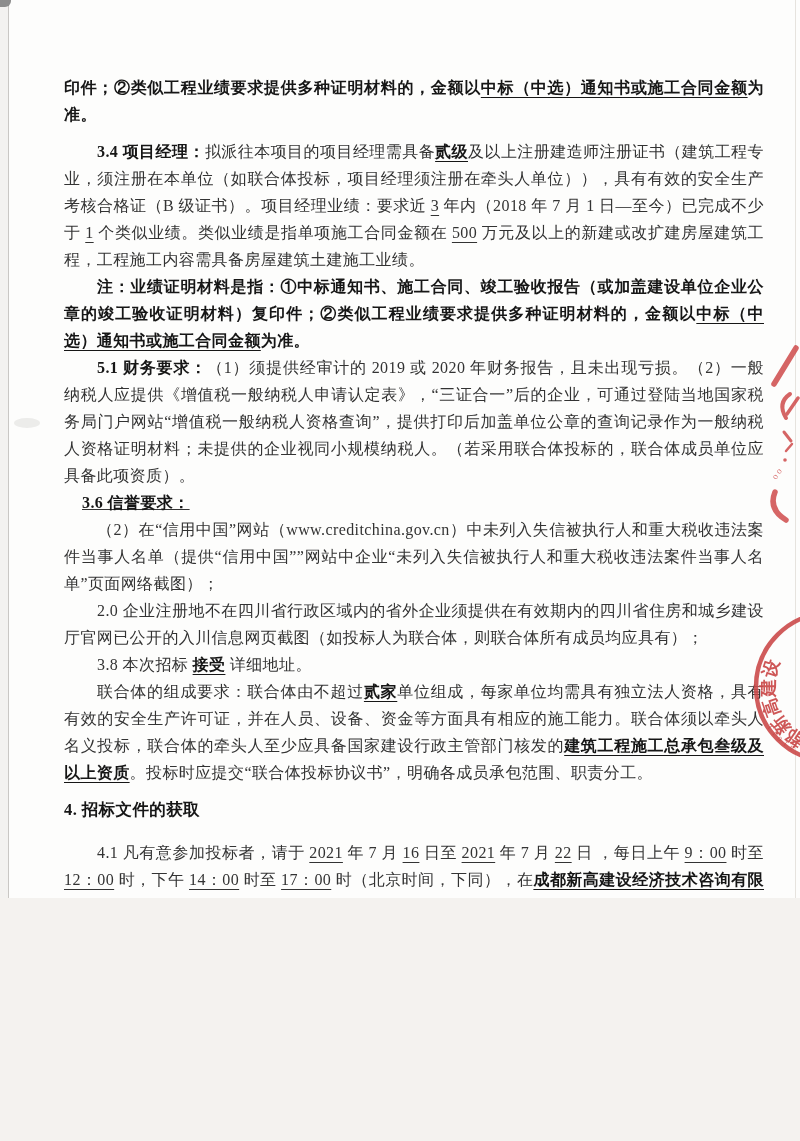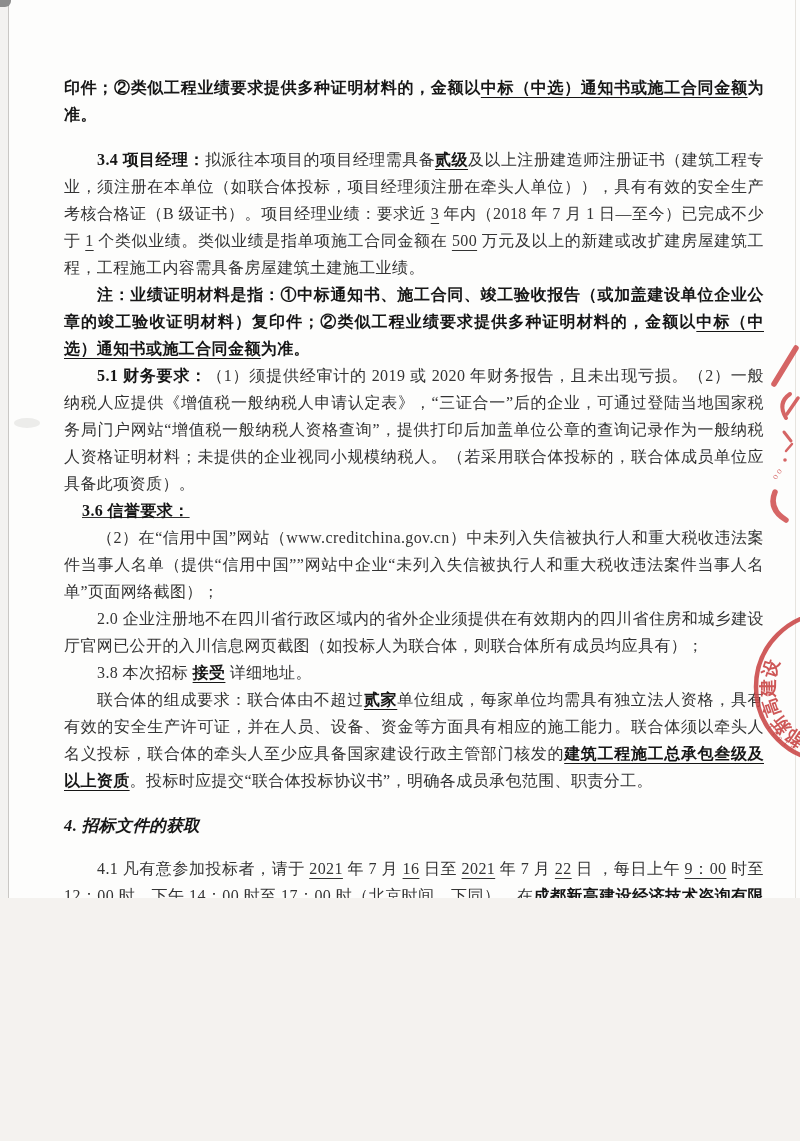--- a/index.html
+++ b/index.html
@@ -22,26 +22,26 @@
   
   .content{
     position:absolute;left:64px;top:74px;width:700px;
     font-size:16px;line-height:27px;color:#333;
     letter-spacing:.4px;
   }
   .content p{margin:0;text-align:justify;}
   .content p.ind{text-indent:33px;}
   .content p.ind36{text-indent:18px;text-decoration:underline;}
   .content p.mt8{}
-  .content p.mt10{margin-top:18px;}
+  .content p.mt10{margin-top:10px;}
   .content p.mt16{margin-top:16px;}
   .content span{color:inherit;}
   .content .b{font-weight:bold;color:#161616;}
   .content .u{text-decoration:underline;text-underline-offset:4px;text-decoration-thickness:1px;}
-  .content p.h4{font-weight:bold;color:#161616;font-size:16.5px;font-style:italic;}
+  .content p.h4{font-weight:bold;color:#161616;font-size:16.5px;}
 
   .footer{
     position:absolute;left:0;top:1053px;width:800px;
     text-align:center;font-size:15px;color:#0369a1;letter-spacing:3px;
   }
 
   
   .stamp{position:absolute;pointer-events:none;}
   .stamp.upper{right:0;top:340px;}
   .stamp.lower{right:0;top:608px;}

